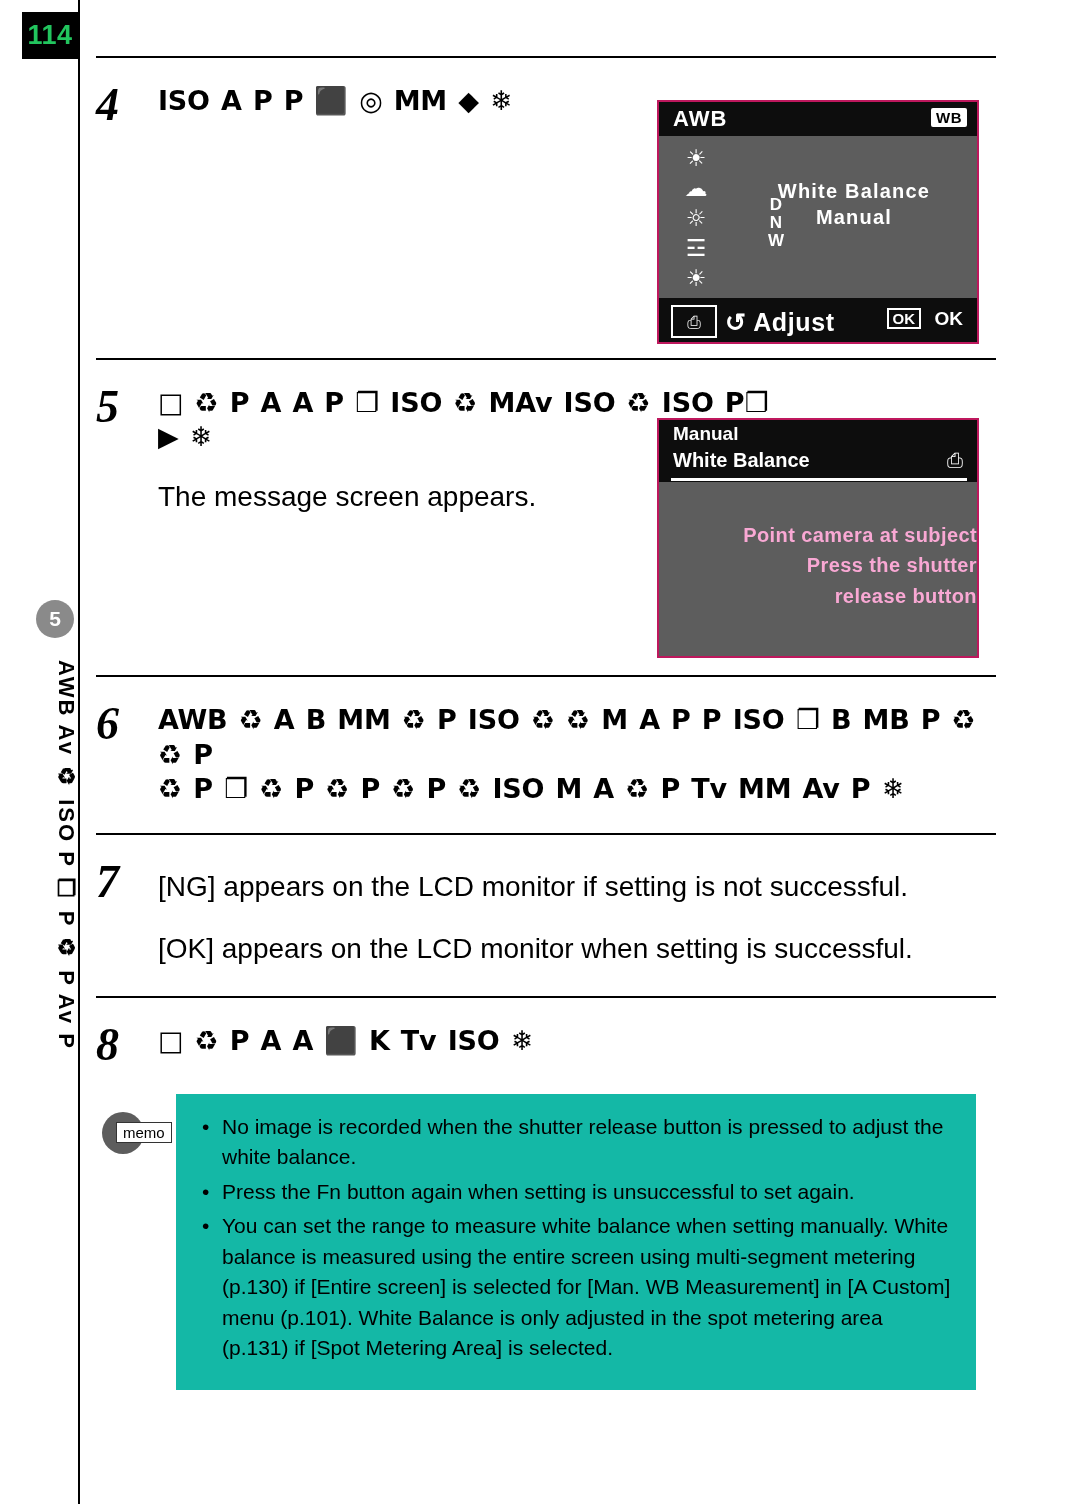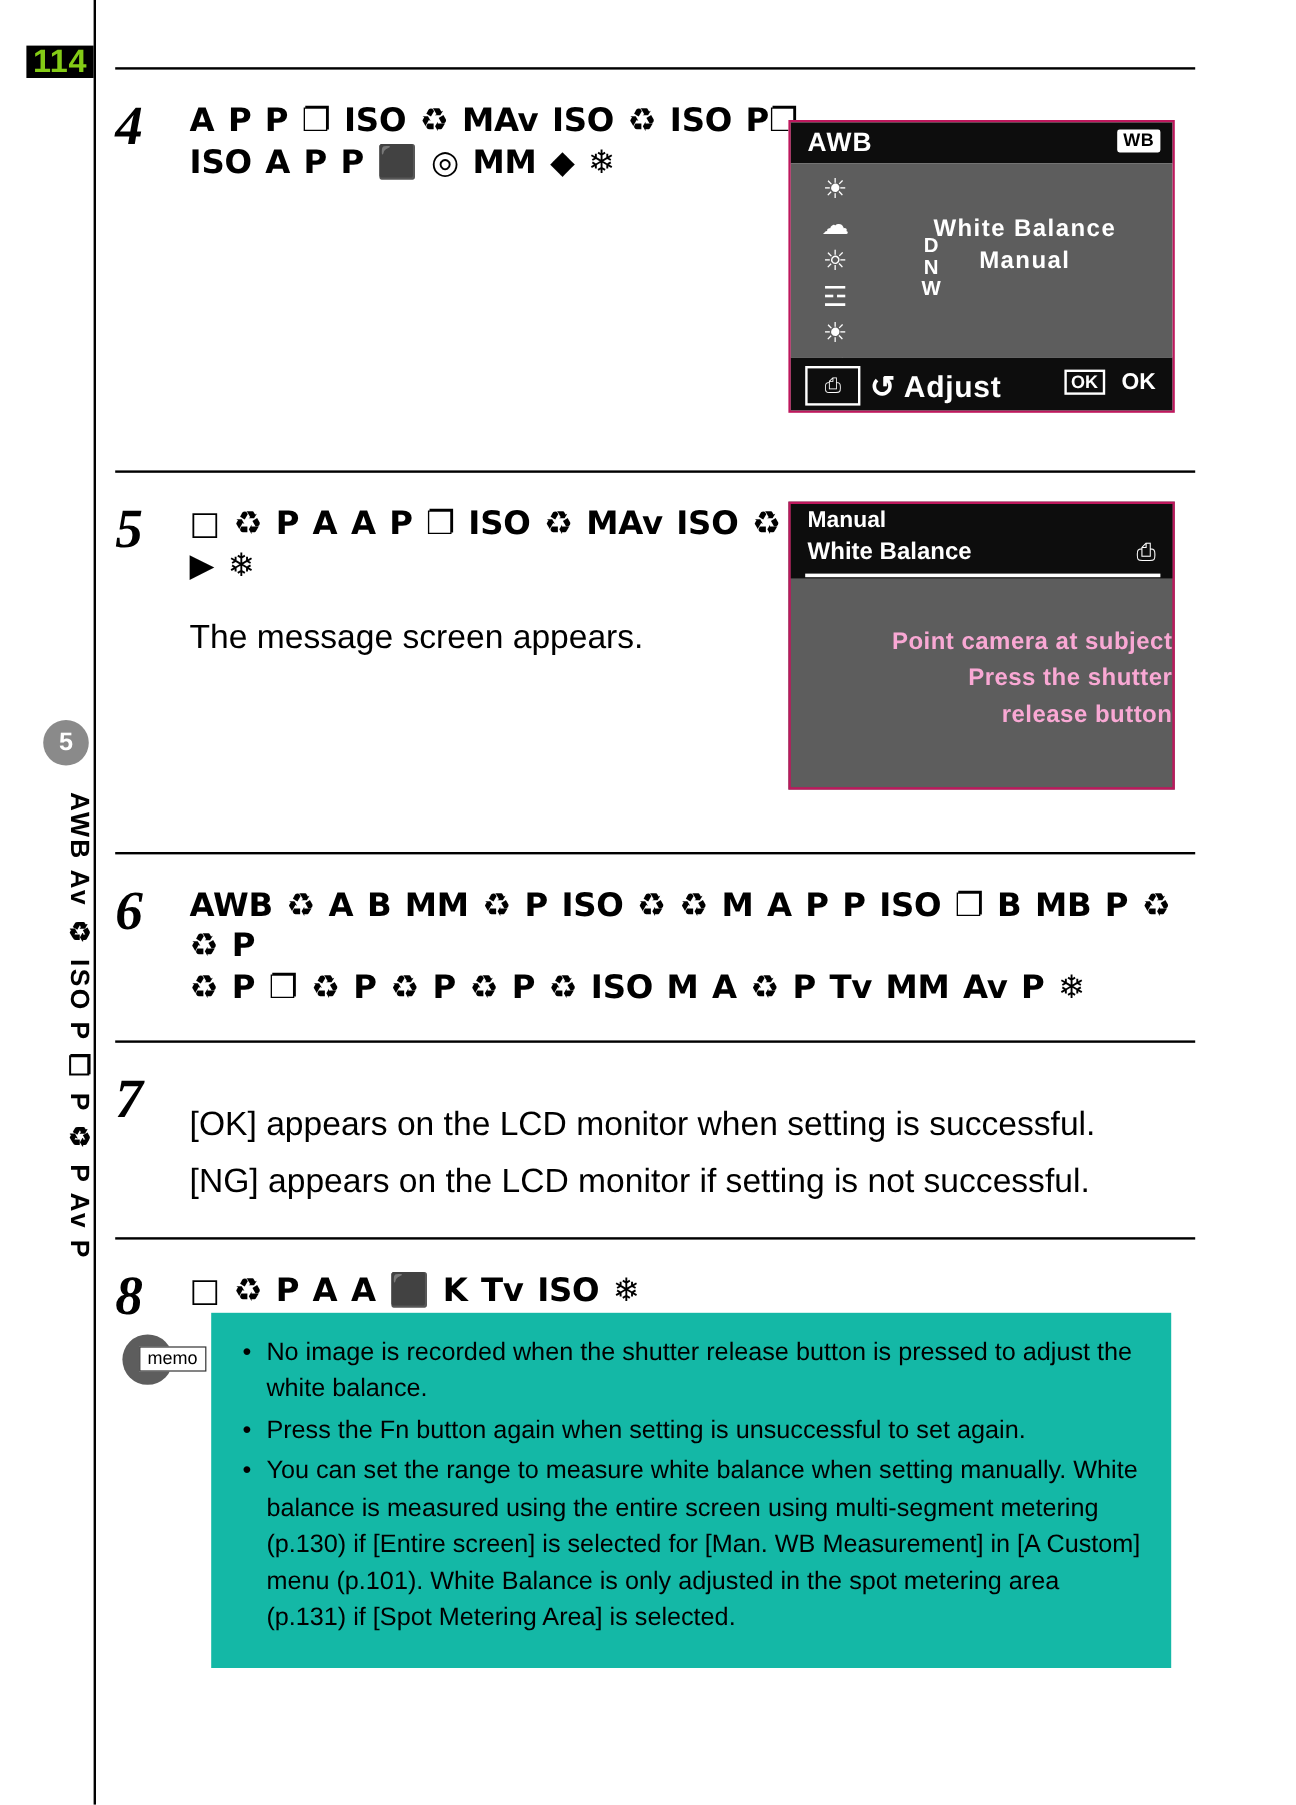--- a/index.html
+++ b/index.html
@@ -13,25 +13,25 @@
     font-family: "Liberation Sans", sans-serif;
     color: #000000;
     position: relative;
     overflow: hidden;
   }
 
   
   .page-tab {
     position: absolute;
     left: 22px;
-    top: 38px;
+    top: 12px;
     width: 56px;
-    height: 27px;
+    height: 47px;
     background: #000000;
-    color: #84cc16;
+    color: #22c55e;
     font-size: 27px;
     font-weight: bold;
     display: flex;
     align-items: center;
     justify-content: center;
     letter-spacing: 0.5px;
   }
 
   
   .left-rule {
@@ -359,21 +359,20 @@
 <div class="chapter-badge">5</div>
 <div class="chapter-vertical">AWB Av ♻ ISO P ❐ P ♻ P Av P</div>
 
 <div class="content">
 
   <div class="rule"></div>
 
   <div class="step">
     <div class="step-num">4</div>
     <div class="step-body">
-      <div class="step-head sym">A P P ❐ ISO ♻ MAv ISO ♻ ISO P❐</div>
       <div class="step-head sym">ISO A P P ⬛ ◎ MM ◆ ❄</div>
       <div style="height:240px"></div>
     </div>
   </div>
 
   <div class="rule" style="margin-top:-1px"></div>
 
   <div class="step">
     <div class="step-num">5</div>
     <div class="step-body">
@@ -393,22 +392,22 @@
       <div class="step-head sym">♻ P ❐ ♻ P ♻ P ♻ P ♻ ISO M A ♻ P Tv MM Av P ❄</div>
       <div style="height:26px"></div>
     </div>
   </div>
 
   <div class="rule"></div>
 
   <div class="step">
     <div class="step-num">7</div>
     <div class="step-body">
+      <div class="step-note" style="margin-top:6px">[NG] appears on the LCD monitor if setting is not successful.</div>
       <div class="step-note">[OK] appears on the LCD monitor when setting is successful.</div>
-      <div class="step-note" style="margin-top:6px">[NG] appears on the LCD monitor if setting is not successful.</div>
       <div style="height:26px"></div>
     </div>
   </div>
 
   <div class="rule"></div>
 
   <div class="step">
     <div class="step-num">8</div>
     <div class="step-body">
       <div class="step-head sym">□ ♻ P A A ⬛ K Tv ISO ❄</div>

